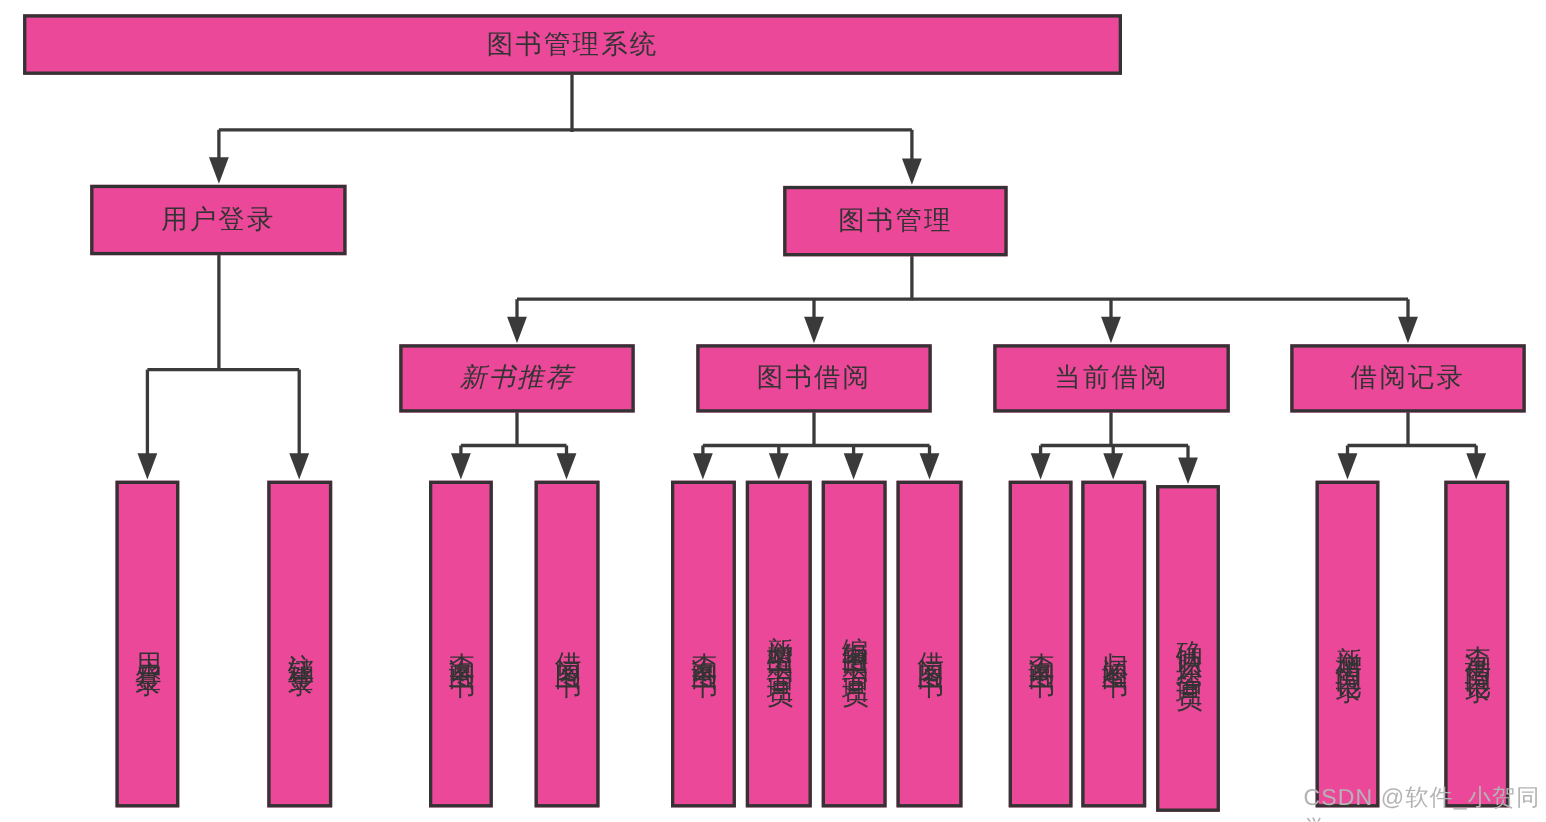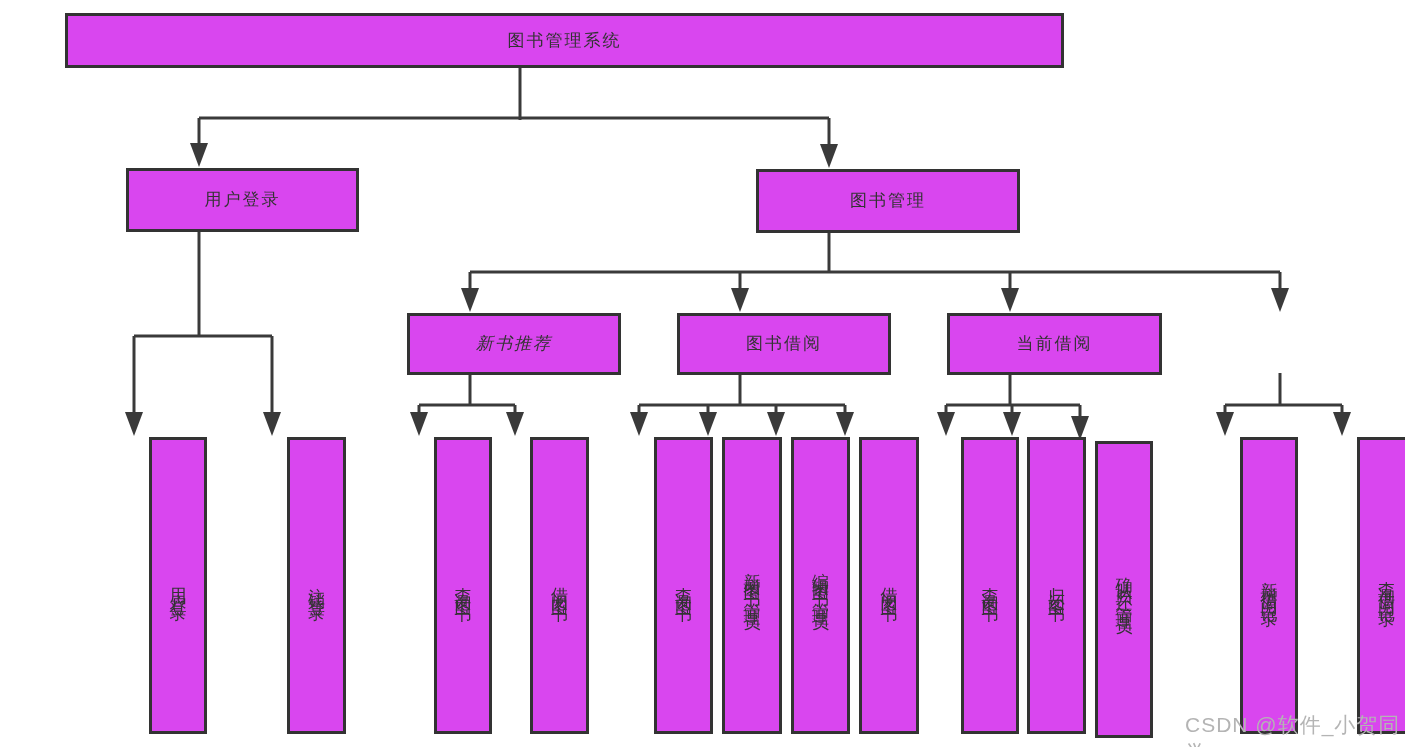--- a/index.html
+++ b/index.html
@@ -12,30 +12,29 @@
     overflow: hidden;
   }
   .connectors {
     position: absolute;
     left: 0; top: 0;
     width: 1405px; height: 747px;
   }
   .node {
     position: absolute;
     box-sizing: border-box;
-    background: #d946ef;
+    background: #ec4899;
     border: 3px solid #333333;
     display: flex;
     align-items: center;
     justify-content: center;
     color: #333333;
-    font-size: 17px;
+    font-size: 24px;
     line-height: 1.15;
     white-space: nowrap;
-    margin-left: 44px;
   }
   .node.h { letter-spacing: 2px; }
   .node.v {
     writing-mode: vertical-lr;
     text-orientation: mixed;
     letter-spacing: 6px;
     line-height: 1;
     white-space: normal;
   }
   .watermark {
@@ -105,25 +104,26 @@
       <polygon points="937,412 955,412 946,436" fill="#3a3a3a"></polygon>
       <polygon points="1003,412 1021,412 1012,436" fill="#3a3a3a"></polygon>
       <polygon points="1071,416 1089,416 1080,440" fill="#3a3a3a"></polygon>
       <polygon points="1216,412 1234,412 1225,436" fill="#3a3a3a"></polygon>
       <polygon points="1333,412 1351,412 1342,436" fill="#3a3a3a"></polygon>
     </svg>
 
   <div class="node h" style="left:21px; top:13px; width:999px; height:55px;">图书管理系统</div>
 
   <div class="node h" style="left:82px; top:168px; width:233px; height:64px;">用户登录</div>
-  <div class="node h" style="left:712px; top:169px; width:264px; height:64px;">图书管理</div>
+  <div class="node h" style="left:712px; top:169px; width:204px; height:64px;">图书管理</div>
 
   <div class="node h" style="left:363px; top:313px; width:214px; height:62px;font-style:italic;">新书推荐</div>
   <div class="node h" style="left:633px; top:313px; width:214px; height:62px;">图书借阅</div>
   <div class="node h" style="left:903px; top:313px; width:215px; height:62px;">当前借阅</div>
+  <div class="node h" style="left:1173px; top:313px; width:214px; height:62px;">借阅记录</div>
 
   <div class="node v" style="left:105px; top:437px; width:58px; height:297px;">用户登录</div>
   <div class="node v" style="left:243px; top:437px; width:59px; height:297px;">注销登录</div>
 
   <div class="node v" style="left:390px; top:437px; width:58px; height:297px;">查询图书</div>
   <div class="node v" style="left:486px; top:437px; width:59px; height:297px;">借阅图书</div>
 
   <div class="node v" style="left:610px; top:437px; width:59px; height:297px;">查询图书</div>
   <div class="node v" style="left:678px; top:437px; width:60px; height:297px;">新增图书（管理员）</div>
   <div class="node v" style="left:747px; top:437px; width:59px; height:297px;">编辑图书（管理员）</div>

